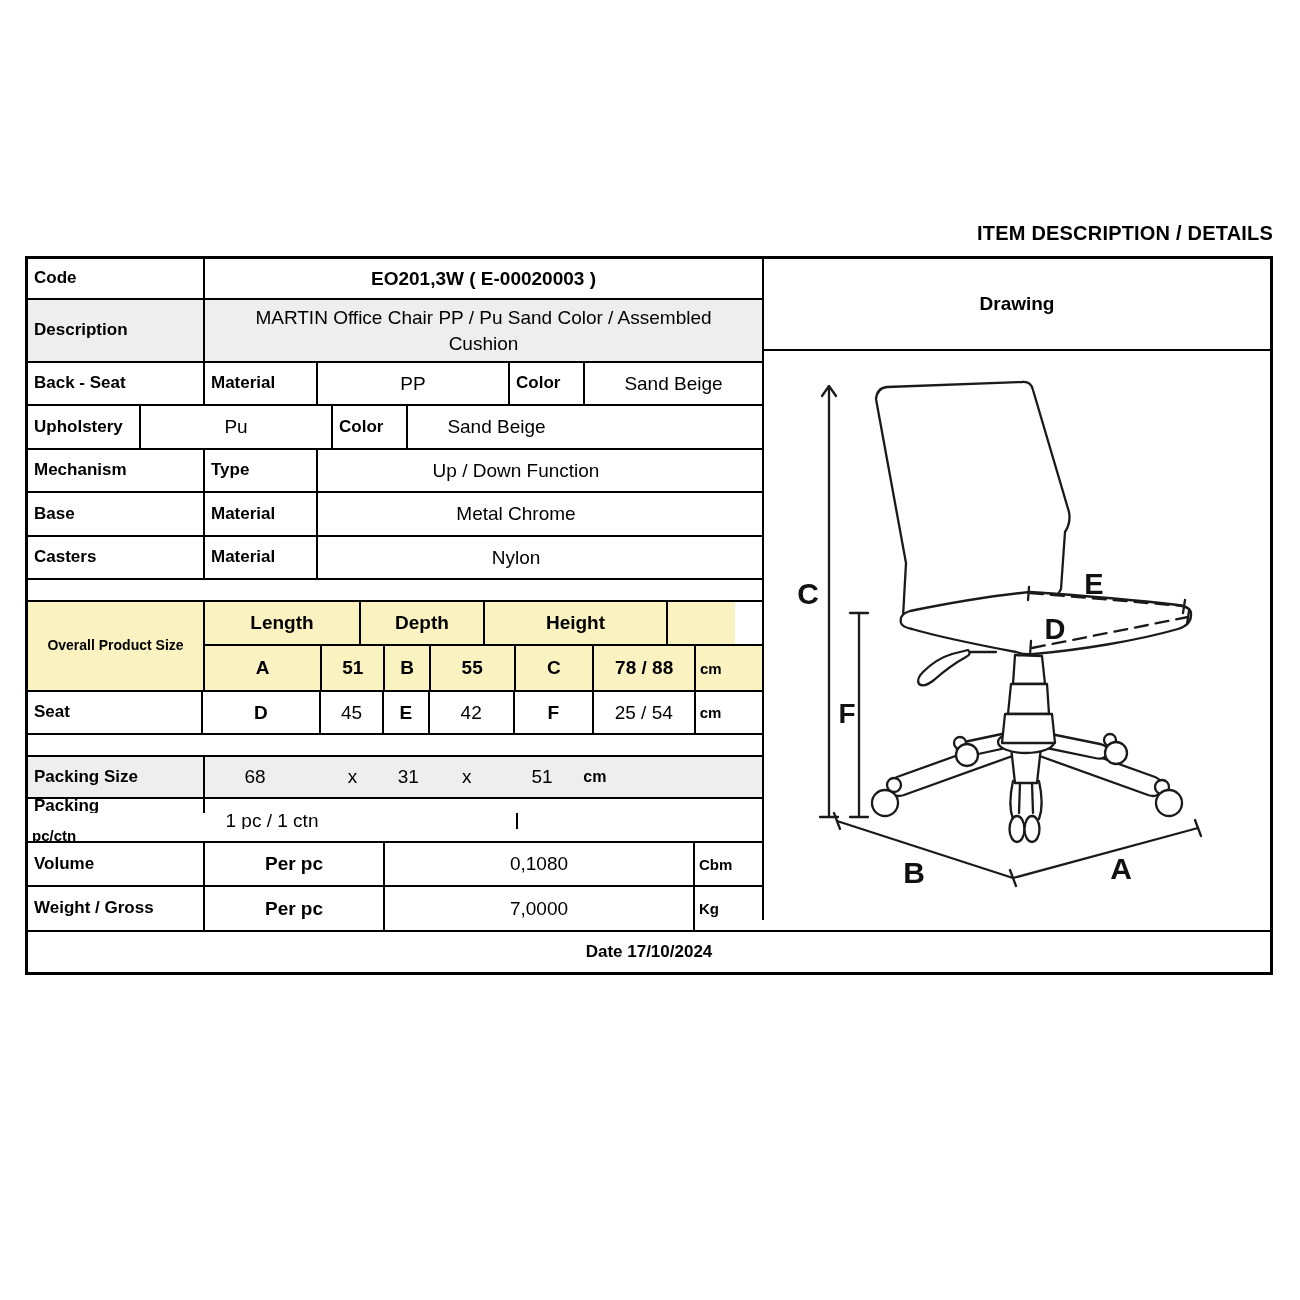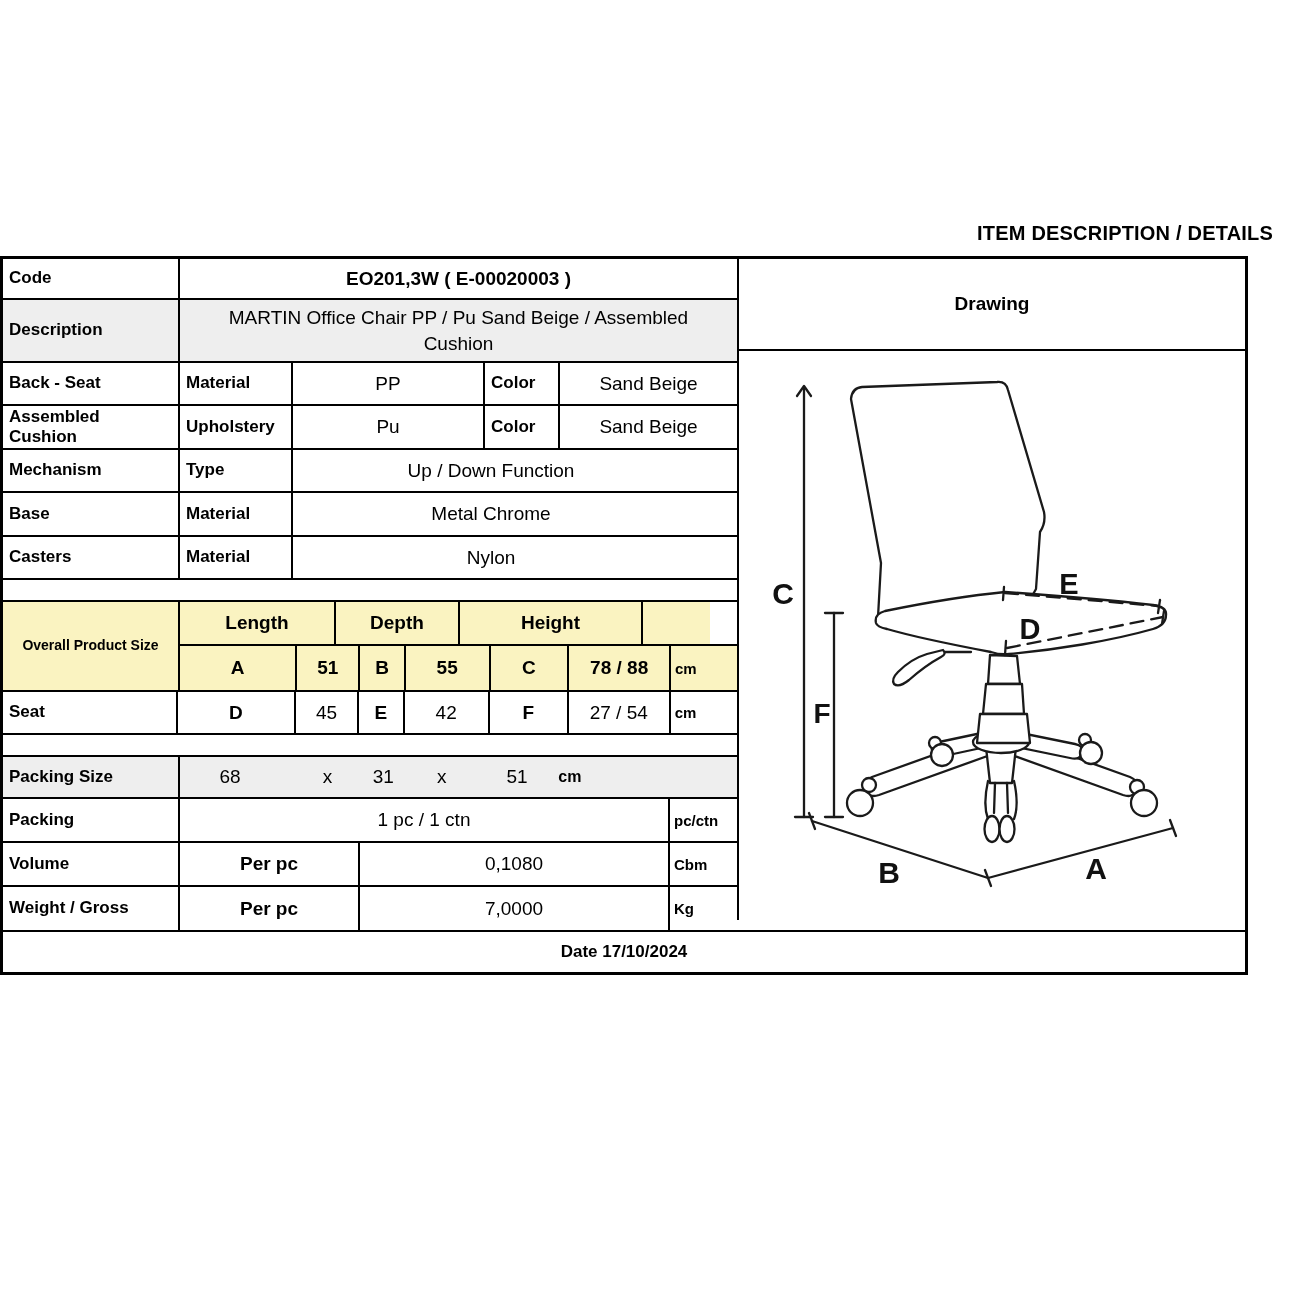--- a/index.html
+++ b/index.html
@@ -14,21 +14,21 @@
     font-family:"Liberation Sans", sans-serif;
     color:#000;
     -webkit-font-smoothing:antialiased;
   }
   .page{padding-top:222px;}
   .doc-title{
     width:1248px;margin-left:25px;margin-bottom:11px;
     text-align:right;font-weight:700;font-size:20px;letter-spacing:0.2px;
   }
   .sheet{
-    position:relative;width:1248px;
+    position:relative;margin-left:25px;width:1248px;
     box-sizing:border-box;border:3px solid var(--line);background:#fff;
   }
   .left-rows{width:734px;}
   .row{display:flex;border-bottom:2px solid var(--line);box-sizing:border-box;}
   .cell{
     box-sizing:border-box;border-right:2px solid var(--line);
     display:flex;align-items:center;overflow:hidden;
   }
   .cell:last-child{border-right:none;}
   .lab{justify-content:flex-start;padding-left:6px;font-weight:700;font-size:17px;line-height:1.2;}
@@ -37,21 +37,21 @@
   .bold{font-weight:700;}
   .unit{justify-content:flex-start;padding-left:4px;font-weight:700;font-size:15px;}
   .yellow{background:var(--yellow);}
   .grayband{background:var(--gray);}
   .spacer{height:22px;}
   
   .h-code{height:41px;} .h-desc{height:63px;}
   .h-s1{height:43px;} .h-s2{height:44px;}
   .h-m1{height:43px;} .h-m2{height:44px;} .h-m3{height:43px;}
   .h-size{height:90px;} .h-seat{height:43px;}
-  .h-psize{height:42px;} .h-pack{height:44px;} .h-vol{height:44px;}
+  .h-psize{height:42px;} .h-pack{height:44px;flex-direction:column;} .h-vol{height:44px;}
   .h-wt{height:43px;border-bottom:none;}
   
   .w-lab{width:177px;} .w-rest{width:557px;}
   .w-attr{width:113px;} .w-mat{width:192px;} .w-col{width:75px;} .w-colv{width:177px;}
   .w-merge3{width:396px;}
   .w-a{width:119px;} .w-av{width:64px;} .w-b{width:46px;} .w-bv{width:86px;}
   .w-c{width:80px;} .w-cv{width:103px;} .w-u{width:67px;}
   .w-len{width:156px;} .w-dep{width:124px;} .w-hei{width:183px;}
   .w-packv{width:490px;} .w-per{width:180px;} .w-pval{width:310px;}
   .desc-span{display:inline-block;max-width:500px;line-height:26px;}
@@ -106,21 +106,21 @@
         <div class="cell ctr val bold w-rest">
             <span>EO201,3W  ( E-00020003 )</span>
           </div>
       </div>
 
       <div class="row h-desc">
         <div class="cell lab w-lab grayband">
             <span>Description</span>
           </div>
         <div class="cell ctr val w-rest grayband">
-            <span class="desc-span">MARTIN Office Chair PP / Pu Sand Beige / Assembled Cushion</span>
+            <span class="desc-span">MARTIN Office Chair PP / Pu Sand Color / Assembled Cushion</span>
           </div>
       </div>
 
       <div class="row h-s1">
         <div class="cell lab w-lab">
             <span>Back - Seat</span>
           </div>
         <div class="cell lab w-attr">
             <span>Material</span>
           </div>
@@ -129,23 +129,20 @@
           </div>
         <div class="cell lab w-col">
             <span>Color</span>
           </div>
         <div class="cell ctr val w-colv">
             <span>Sand Beige</span>
           </div>
       </div>
 
       <div class="row h-s2">
-        <div class="cell lab w-lab">
-            <span class="wrap-lab">Assembled Cushion</span>
-          </div>
         <div class="cell lab w-attr">
             <span>Upholstery</span>
           </div>
         <div class="cell ctr val w-mat">
             <span>Pu</span>
           </div>
         <div class="cell lab w-col">
             <span>Color</span>
           </div>
         <div class="cell ctr val w-colv">
@@ -247,21 +244,21 @@
         <div class="cell ctr val bold w-b">
             <span>E</span>
           </div>
         <div class="cell ctr val w-bv">
             <span>42</span>
           </div>
         <div class="cell ctr val bold w-c">
             <span>F</span>
           </div>
         <div class="cell ctr val w-cv">
-            <span>27 / 54</span>
+            <span>25 / 54</span>
           </div>
         <div class="cell unit w-u">
             <span>cm</span>
           </div>
       </div>
 
       <div class="row spacer"></div>
 
       <div class="row h-psize">
         <div class="cell lab w-lab grayband">

